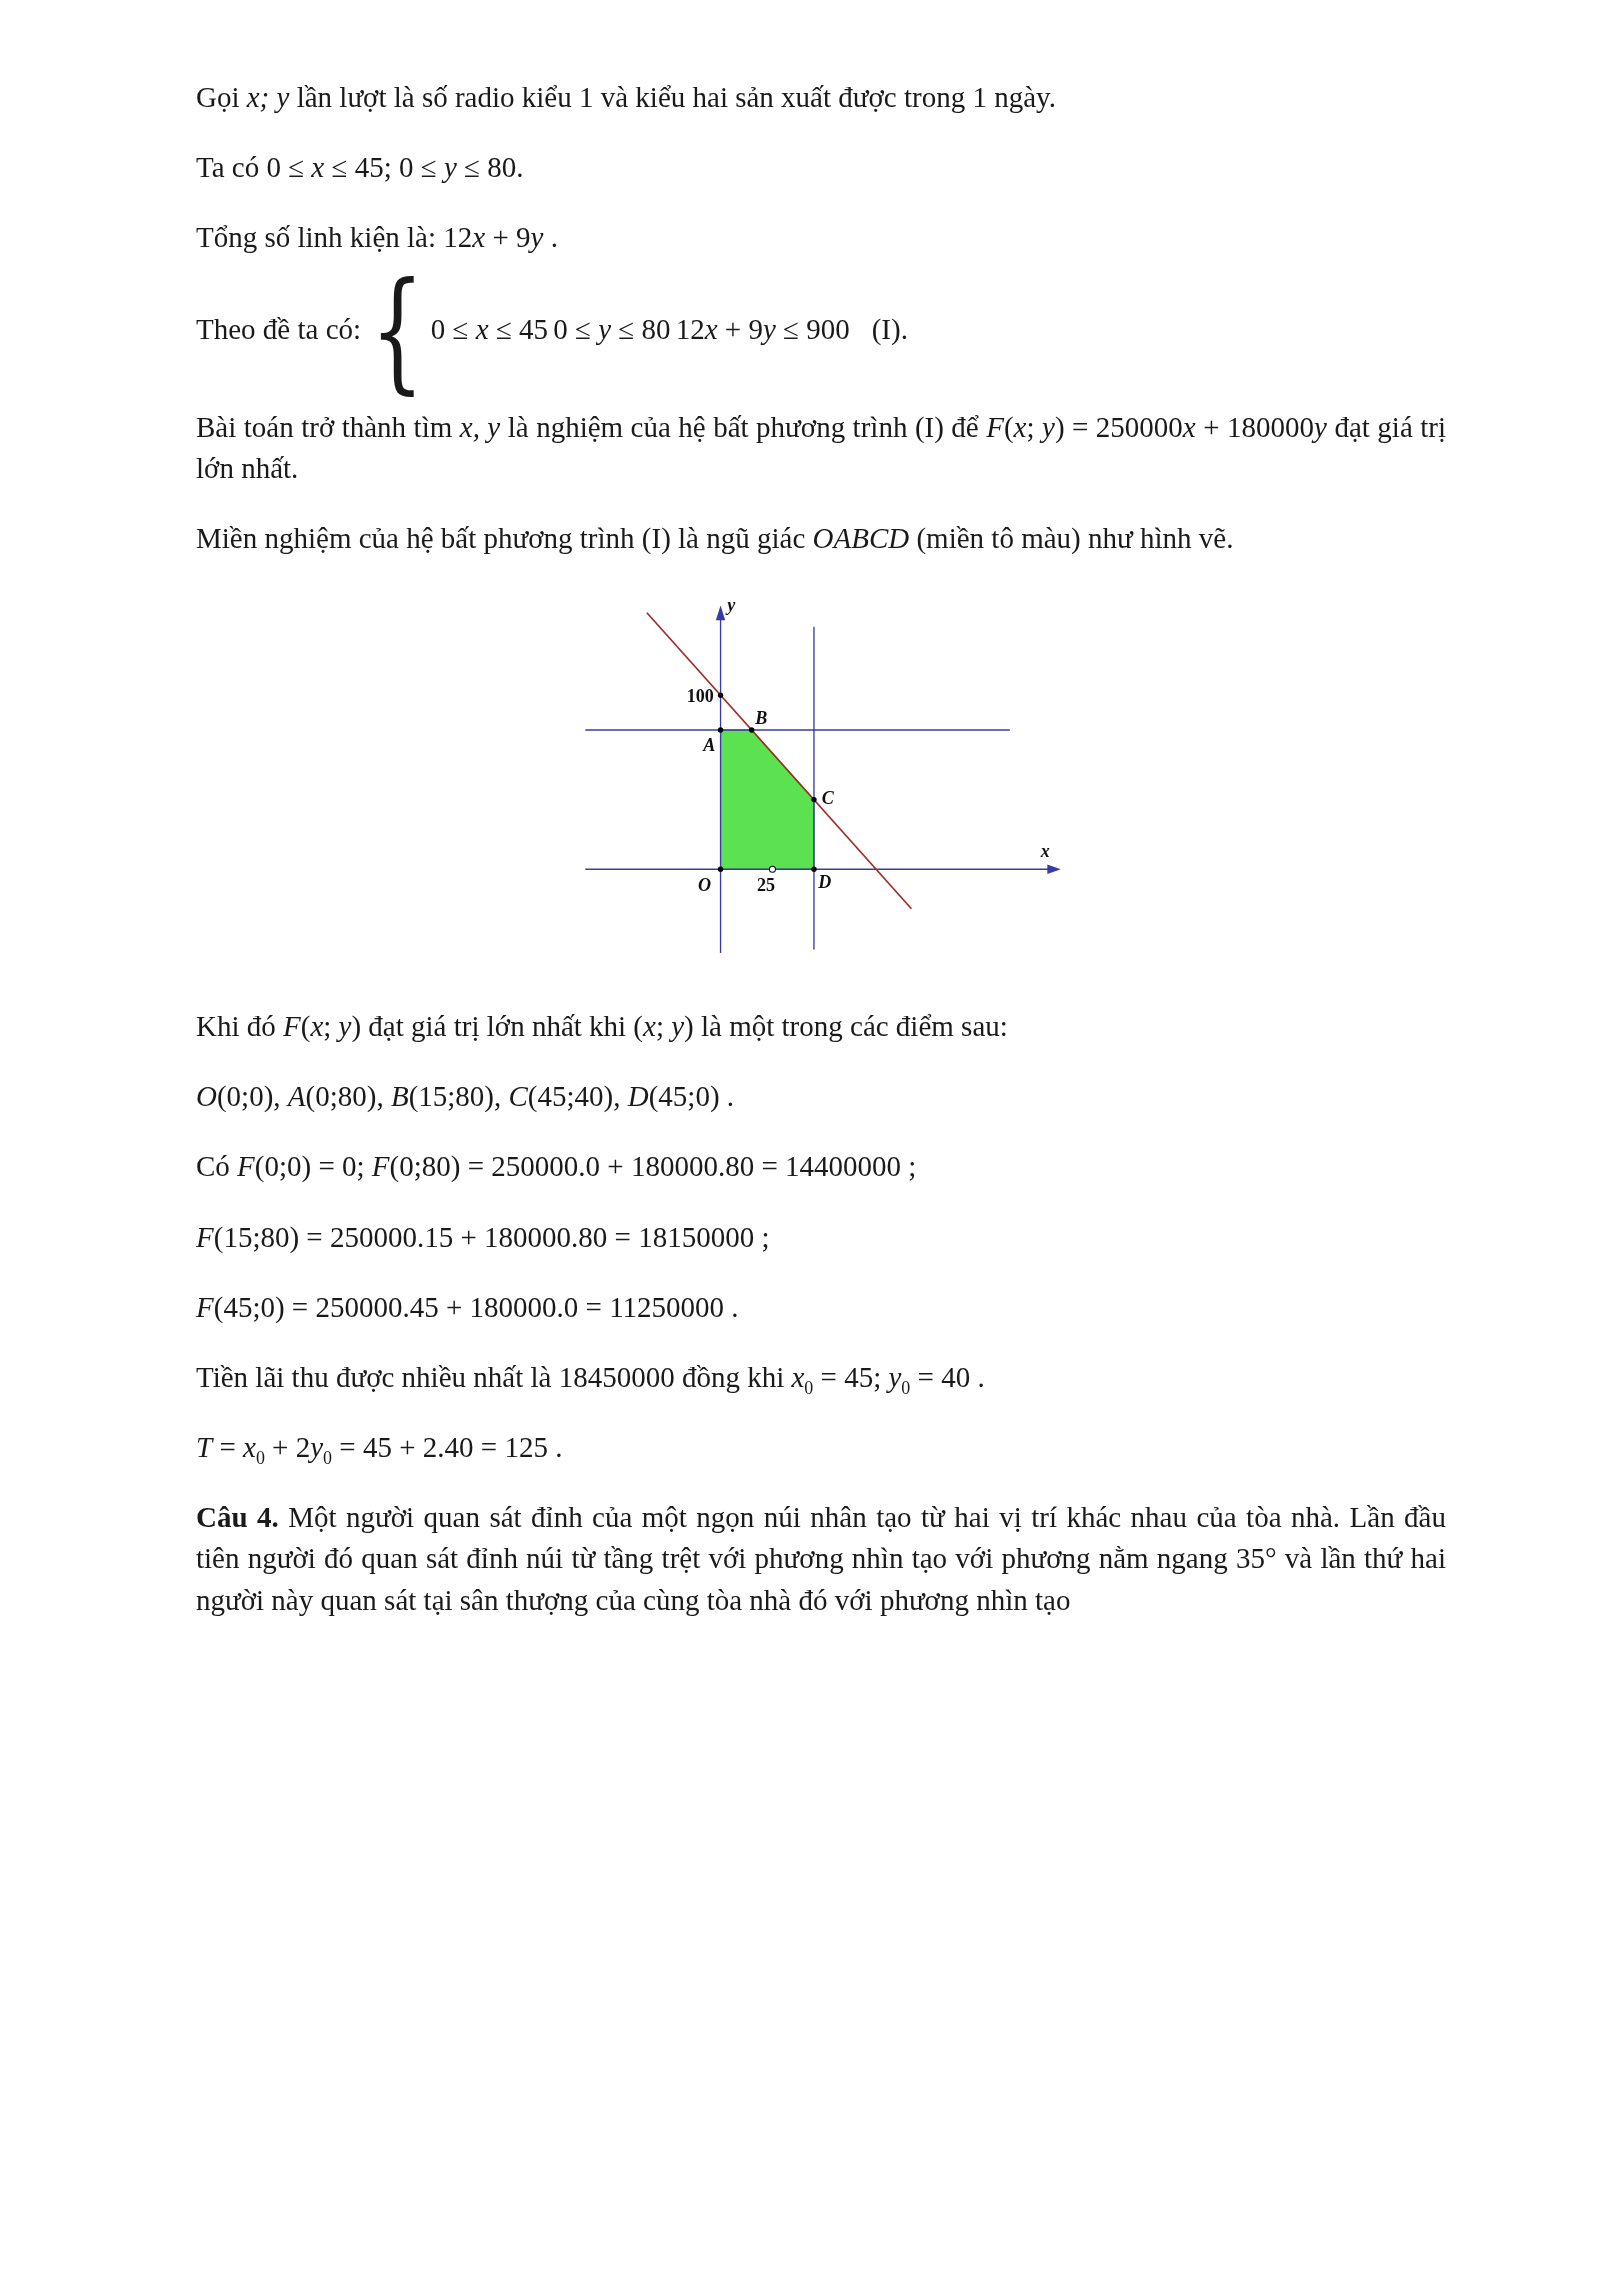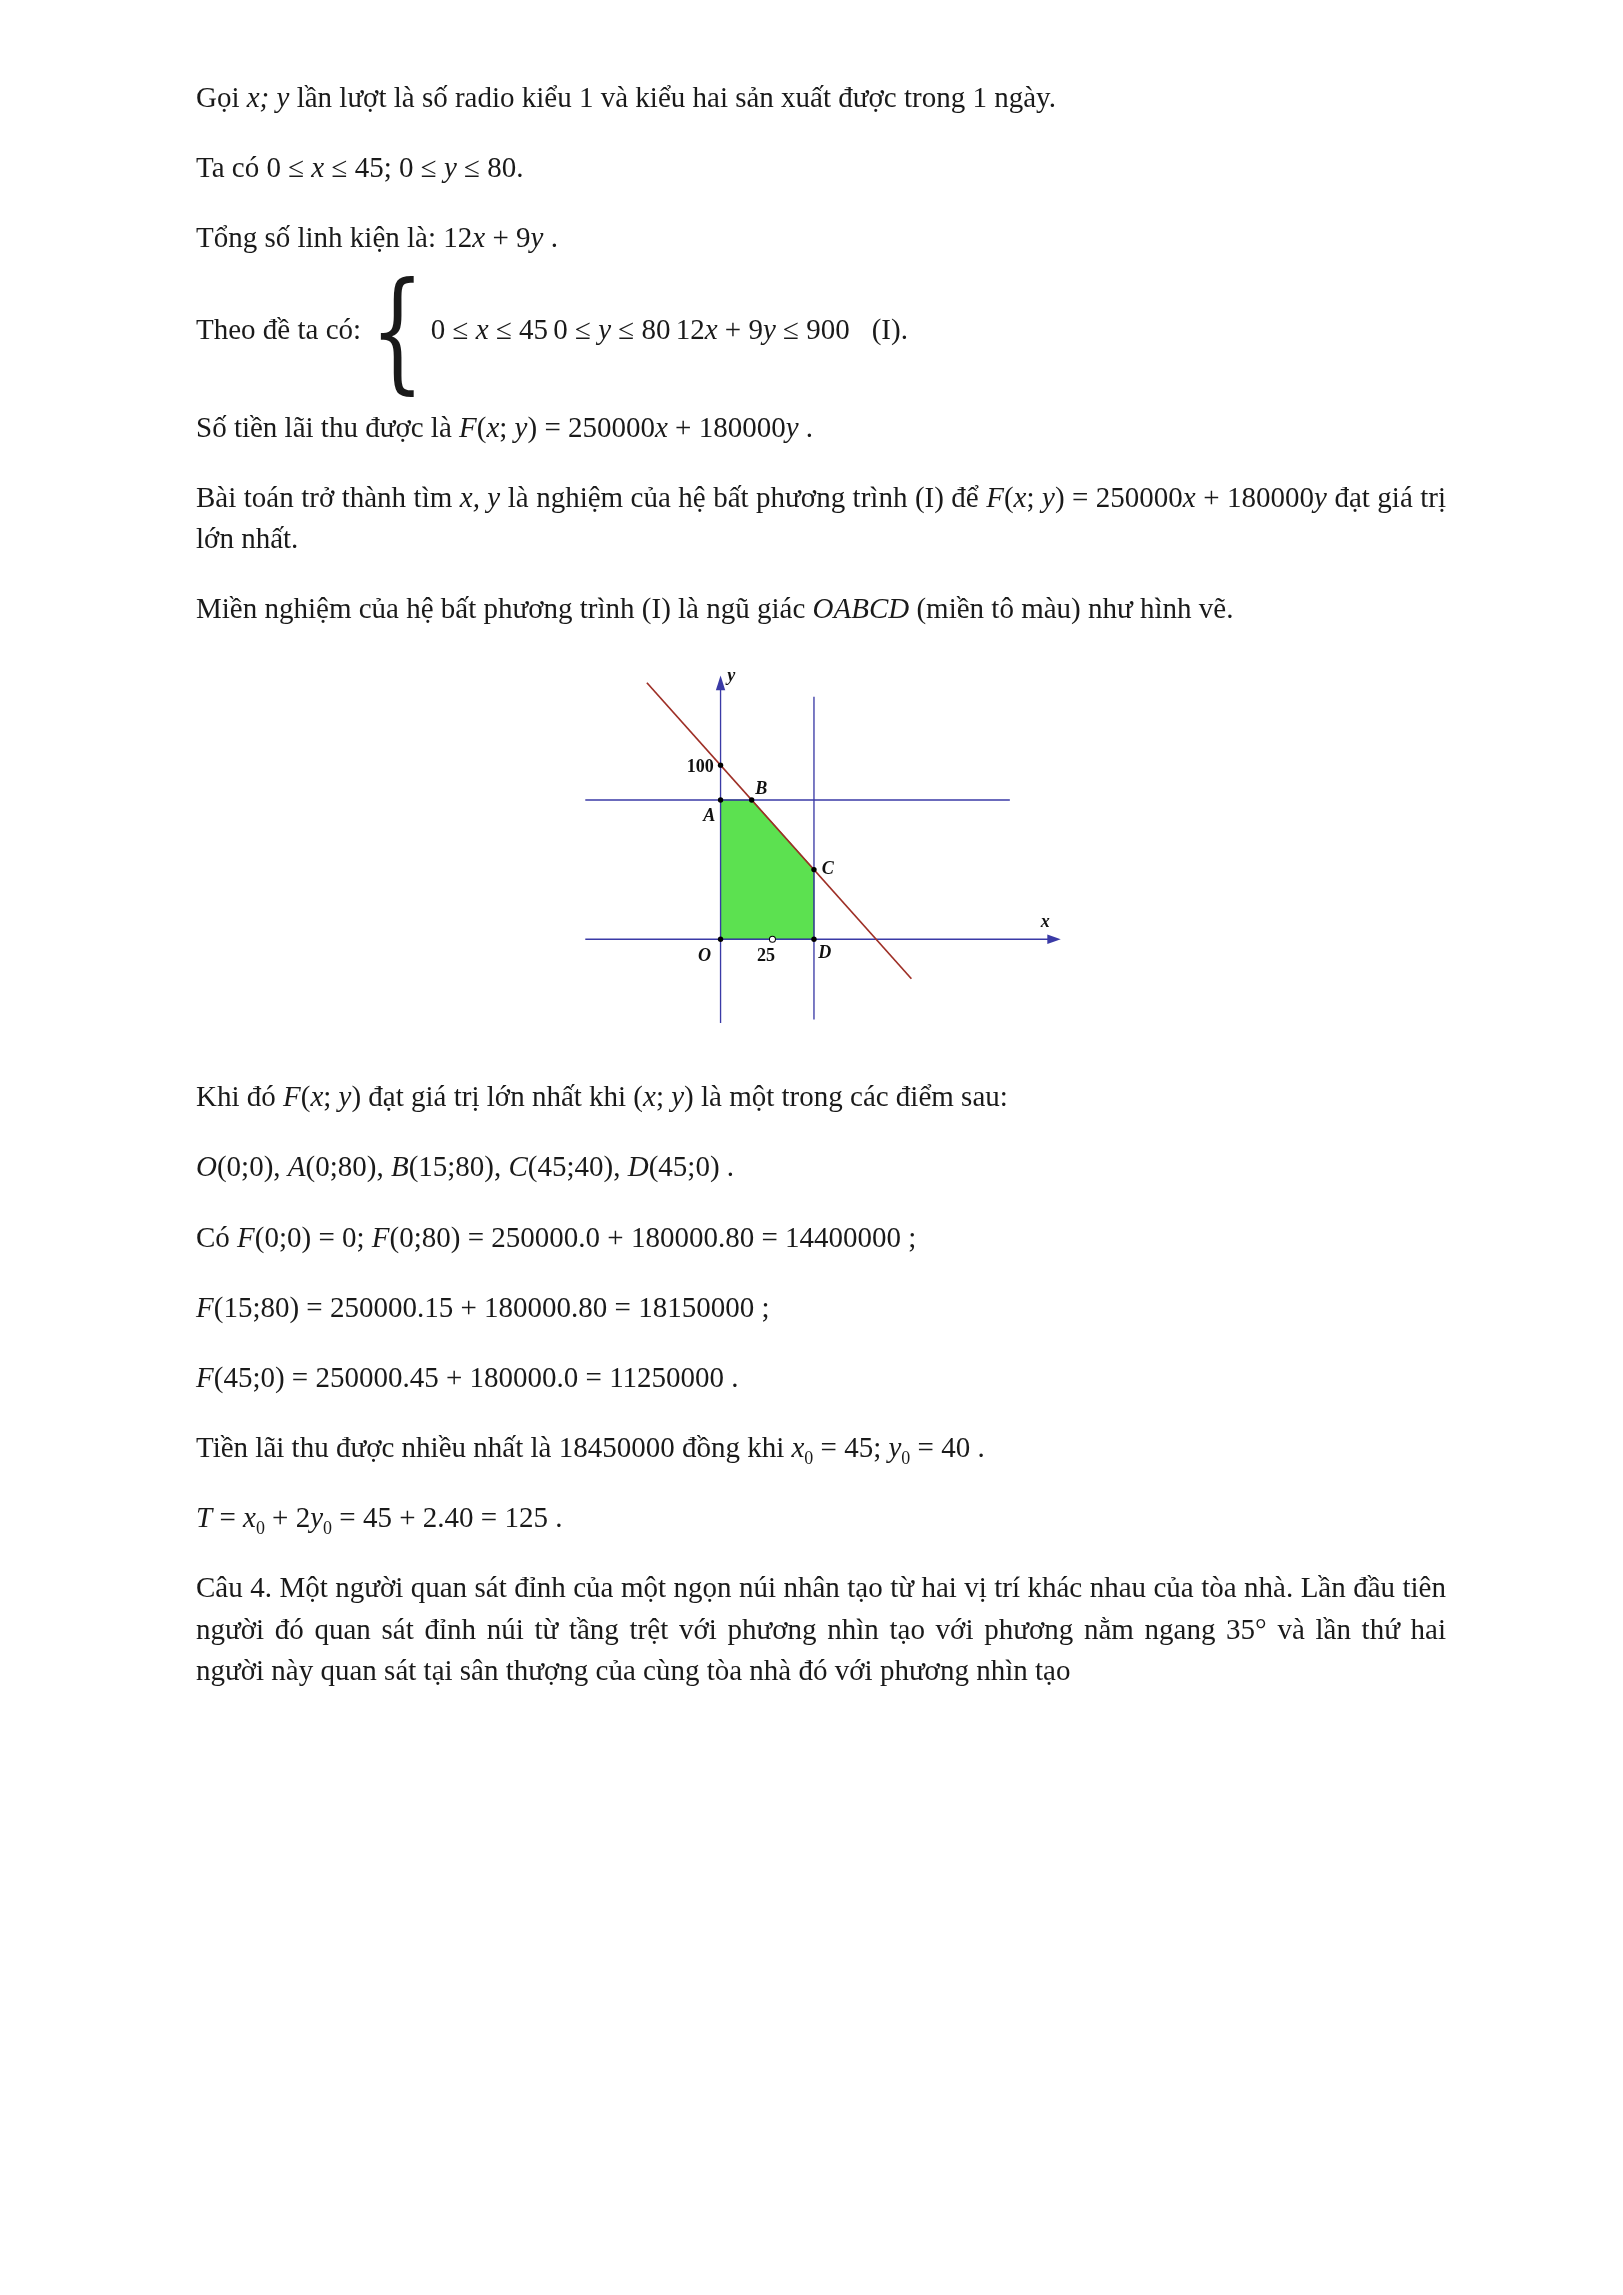--- a/index.html
+++ b/index.html
@@ -10,21 +10,21 @@
     overflow:hidden;
     font-family:"Liberation Serif","DejaVu Serif",serif;
     font-size:29px;
     line-height:1.42;
     color:#1a1a1a;
     padding:77px 177px 0 196px;
   }
   .para { margin-bottom:29px; text-align:justify; }
   .para.tight { margin-bottom:14.4px; }
   .it { font-style:italic; }
-  .bd { font-weight:normal; }
+  .bd { font-weight:bold; }
   sub { font-size:0.62em; line-height:0; }
 
   
   .system { display:flex; align-items:center; margin:6.5px 0 34px; }
   .system .sys-intro { white-space:nowrap; }
   .brace {
     display:inline-block;
     font-family:"DejaVu Serif",serif;
     font-size:85px;
     line-height:1;
@@ -61,21 +61,20 @@
     <span class="sys-intro"><span>Theo đề ta có: </span></span>
     <span class="brace">{</span>
     <span class="sys-lines">
       <span><span>0 ≤ </span><span class="it">x</span><span> ≤ 45</span></span>
       <span><span>0 ≤ </span><span class="it">y</span><span> ≤ 80</span></span>
       <span><span>12</span><span class="it">x</span><span> + 9</span><span class="it">y</span><span> ≤ 900</span></span>
     </span>
     <span class="sys-label">(I).</span>
   </div>
 
-  <p class="para"><span>Số tiền lãi thu được là </span><span class="it">F</span><span>(</span><span class="it">x</span><span>; </span><span class="it">y</span><span>) = 250000</span><span class="it">x</span><span> + 180000</span><span class="it">y</span><span> .</span></p>
 
   <p class="para"><span>Bài toán trở thành tìm </span><span class="it">x, y</span><span> là nghiệm của hệ bất phương trình (I) để </span><span class="it">F</span><span>(</span><span class="it">x</span><span>; </span><span class="it">y</span><span>) = 250000</span><span class="it">x</span><span> + 180000</span><span class="it">y</span><span> đạt giá trị lớn nhất.</span></p>
 
   <p class="para"><span>Miền nghiệm của hệ bất phương trình (I) là ngũ giác </span><span class="it">OABCD</span><span> (miền tô màu) như hình vẽ.</span></p>
 
   <div class="graph-wrap">
     <svg viewBox="0 0 820 560" width="550" height="375" aria-hidden="true" style="font-size:44px">
 
       <polygon points="260,420 260,212 306.5,212 399.5,316 399.5,420" stroke-width="1.5" fill="#5ce150" stroke="#2c7a2c"></polygon>
 

